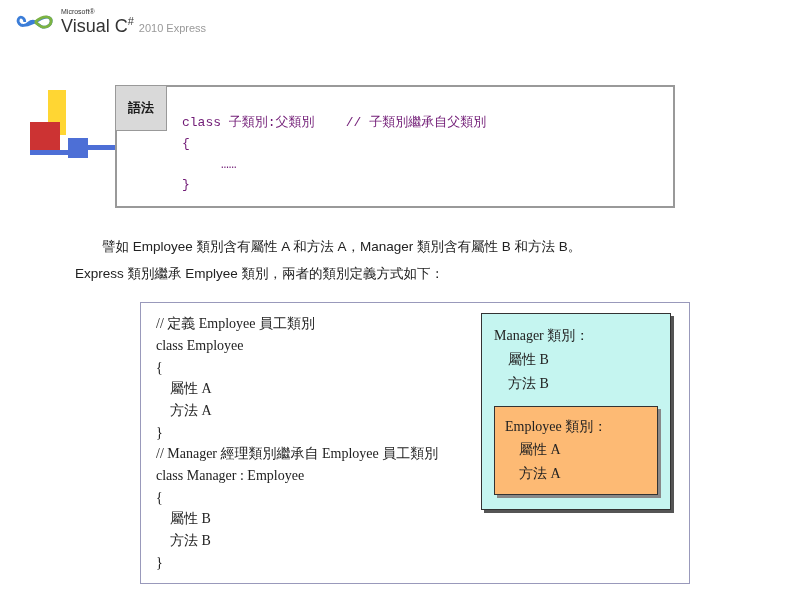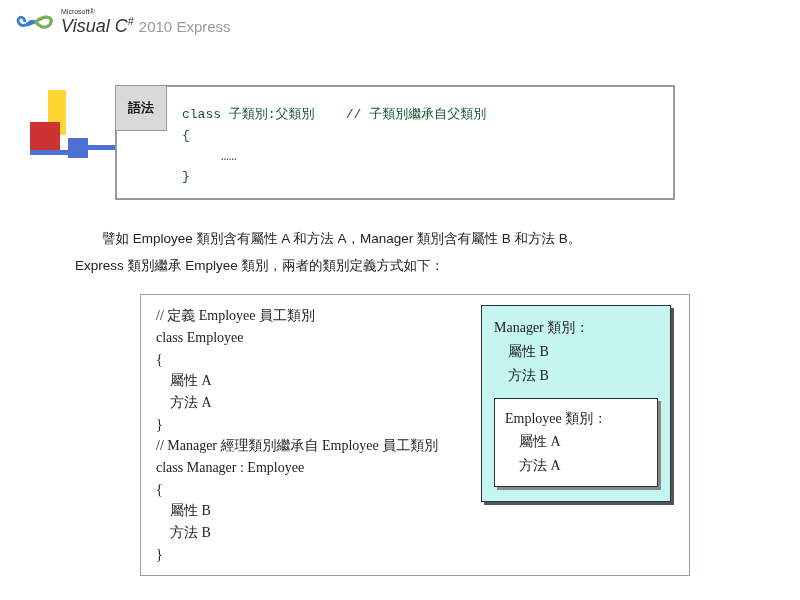--- a/index.html
+++ b/index.html
@@ -5,43 +5,43 @@
     * { margin: 0; padding: 0; box-sizing: border-box; }
     body { width: 800px; height: 600px; background: #fff; font-family: "Microsoft JhengHei", Arial, sans-serif; position: relative; overflow: hidden; }
     
     .header { position: relative; height: 50px; padding-left: 15px; padding-top: 8px; }
     .header-logo { display: flex; align-items: center; }
     .infinity-icon { width: 40px; height: 22px; position: relative; margin-right: 6px; }
     .infinity-icon svg { width: 100%; height: 100%; }
     .header-text { line-height: 1; }
     .ms-label { font-size: 7px; color: #333; margin-bottom: 1px; }
     .product-name { font-size: 18px; color: #333; font-weight: 300; }
-    .product-name .v { font-weight: 400; font-style: italic; }
+    .product-name .v { font-weight: 400; }
     .product-name .sharp { font-size: 11px; vertical-align: super; }
-    .product-name .sub { font-size: 15px; color: #999; }
+    .product-name .sub { font-size: 11px; color: #999; }
     
     .decoration { position: absolute; left: 30px; top: 90px; z-index: 1; }
     .deco-yellow { position: absolute; left: 18px; top: 0; width: 18px; height: 45px; background: #ffd633; }
     .deco-red { position: absolute; left: 0; top: 32px; width: 30px; height: 32px; background: #cc3333; }
     .deco-blue1 { position: absolute; left: 38px; top: 48px; width: 20px; height: 20px; background: #4d6fd6; }
     .deco-blue2 { position: absolute; left: 58px; top: 55px; width: 50px; height: 5px; background: #4d6fd6; }
     .deco-blue3 { position: absolute; left: 0px; top: 60px; width: 38px; height: 5px; background: #4d6fd6; }
     
     .syntax-box { position: relative; margin: 35px 0 0 115px; width: 560px; border: 2px solid #999; background: #fff; z-index: 2; }
     .syntax-label { position: absolute; top: -1px; left: -1px; background: #d9d9d9; border: 1px solid #999; border-top: none; border-left: none; padding: 13px 12px; font-size: 13px; font-weight: bold; color: #1a1a1a; }
-    .syntax-content { padding: 18px 10px 10px 65px; font-family: "Courier New", monospace; font-size: 13px; line-height: 1.6; color: #14532d; white-space: pre; }
+    .syntax-content { padding: 26px 10px 10px 65px; font-family: "Courier New", monospace; font-size: 13px; line-height: 1.6; color: #701a75; white-space: pre; }
     
     .explanation { margin: 25px 0 15px 75px; width: 580px; font-size: 13.5px; line-height: 2; color: #222; }
     .explanation p { text-indent: 2em; }
     
     .code-box { margin: 0 0 0 140px; width: 550px; border: 1px solid #9999bb; padding: 10px 15px; position: relative; font-family: "Times New Roman", serif; font-size: 14px; line-height: 1.55; color: #222; white-space: pre; }
     
     .diagram { position: absolute; right: 18px; top: 10px; width: 190px; }
     .box-outer { background: #c5f5f0; border: 1px solid #333; box-shadow: 3px 3px 0 #555; padding: 10px 12px 14px 12px; font-family: "Times New Roman", serif; font-size: 14px; line-height: 1.7; white-space: pre; }
-    .box-inner { background: #ffffff; border: 1px solid #333; box-shadow: 3px 3px 0 #888; padding: 8px 10px; margin-top: 10px; font-family: "Times New Roman", serif; font-size: 14px; line-height: 1.7; white-space: pre; }
+    .box-inner { background: #fdba74; border: 1px solid #333; box-shadow: 3px 3px 0 #888; padding: 8px 10px; margin-top: 10px; font-family: "Times New Roman", serif; font-size: 14px; line-height: 1.7; white-space: pre; }
   </style>
 </head>
 <body>
 
 <div class="header">
   <div class="header-logo">
     <div class="infinity-icon">
       <svg viewBox="0 0 50 28">
         <path d="M12,14 C12,8 6,6 4,10 C2,14 6,20 12,18 C16,17 20,10 25,14 C30,18 34,22 40,20 C46,18 48,10 42,8 C36,6 30,12 25,14 C20,16 14,20 8,18" fill="none" stroke="#3b7dd8" stroke-width="3.5"></path>
         <path d="M25,14 C30,10 36,6 42,8 C48,10 46,18 40,20 C34,22 30,18 25,14" fill="none" stroke="#7cb342" stroke-width="3.5"></path>

